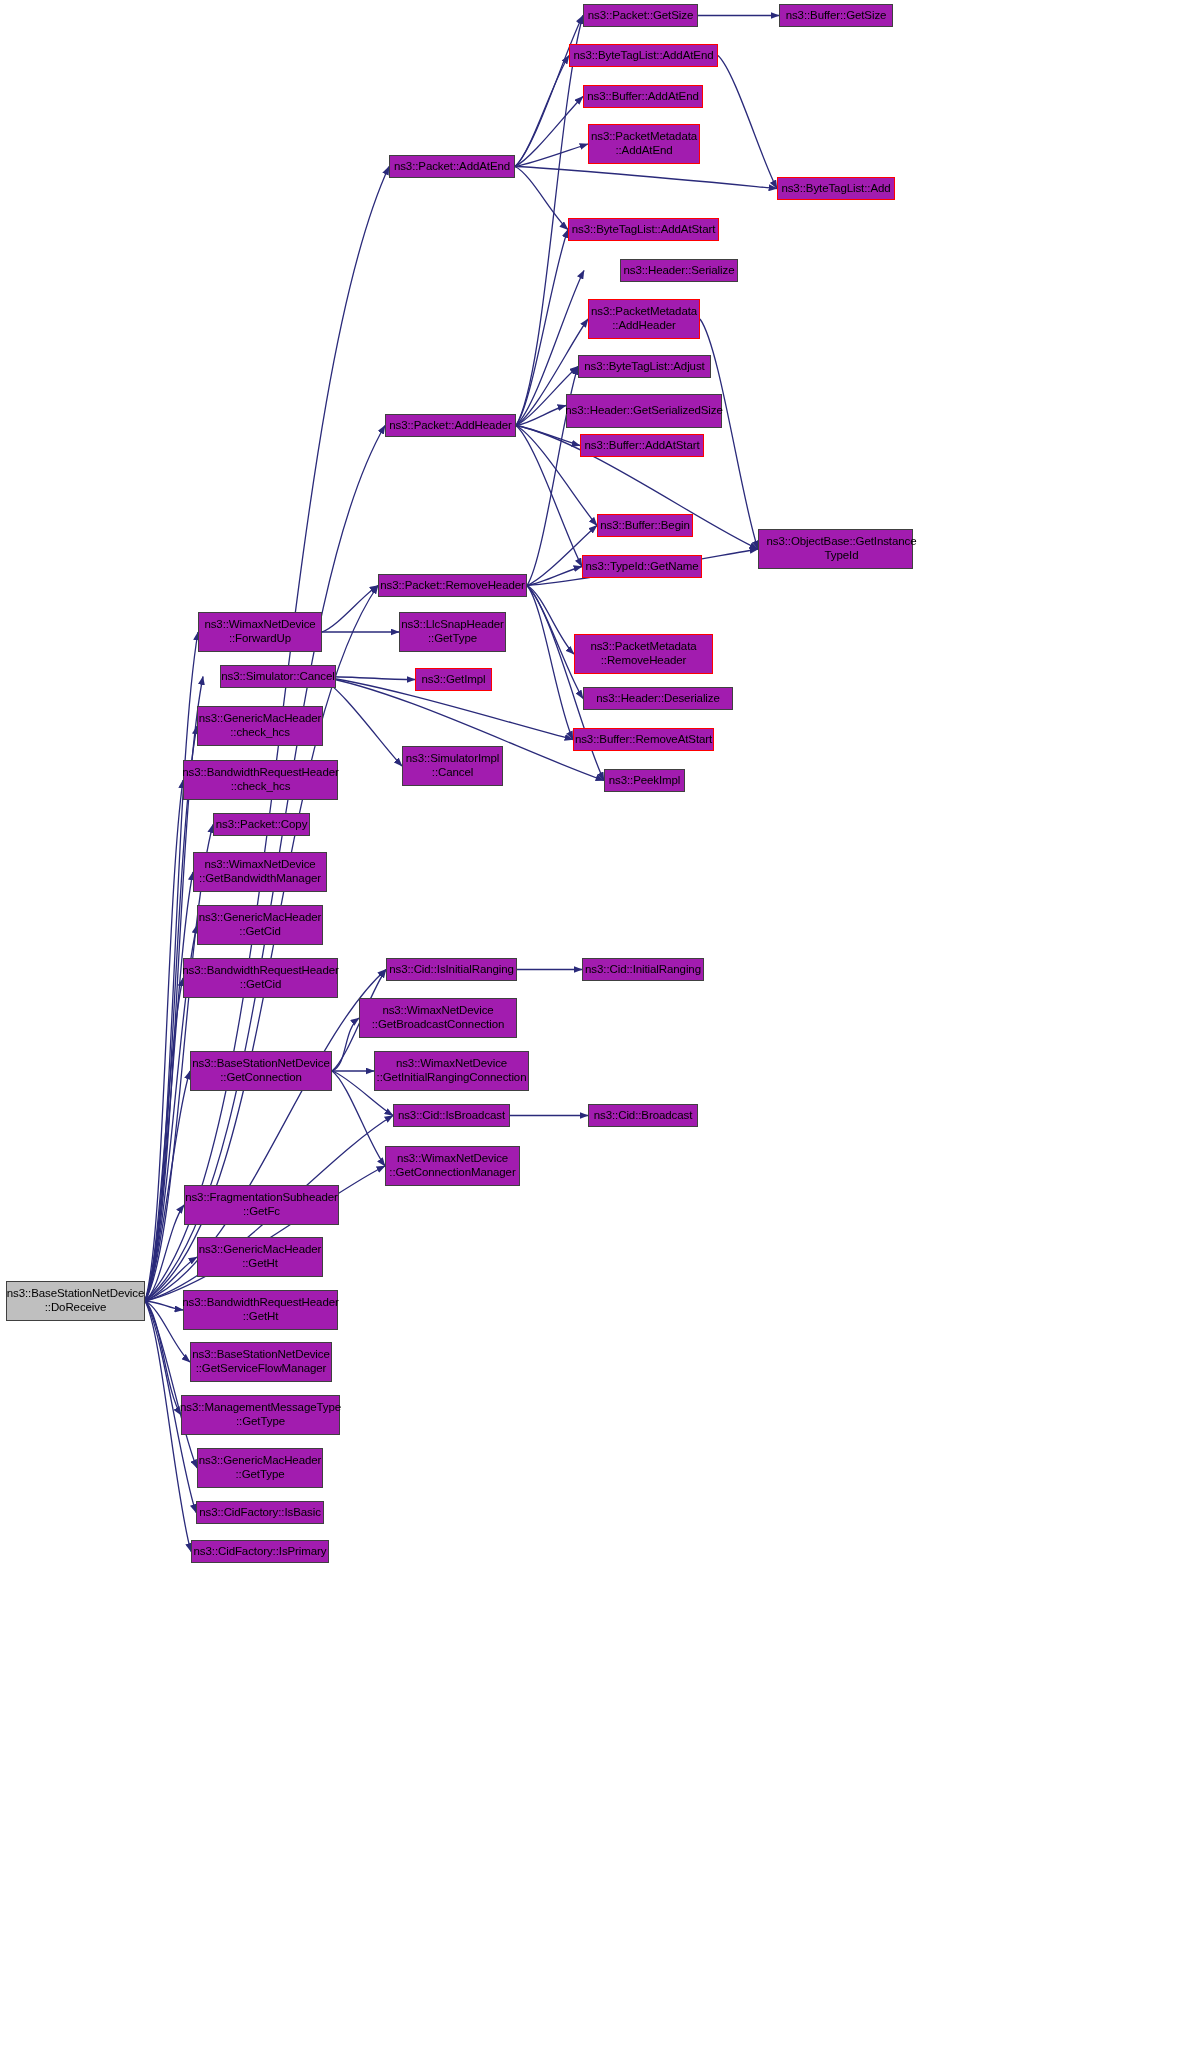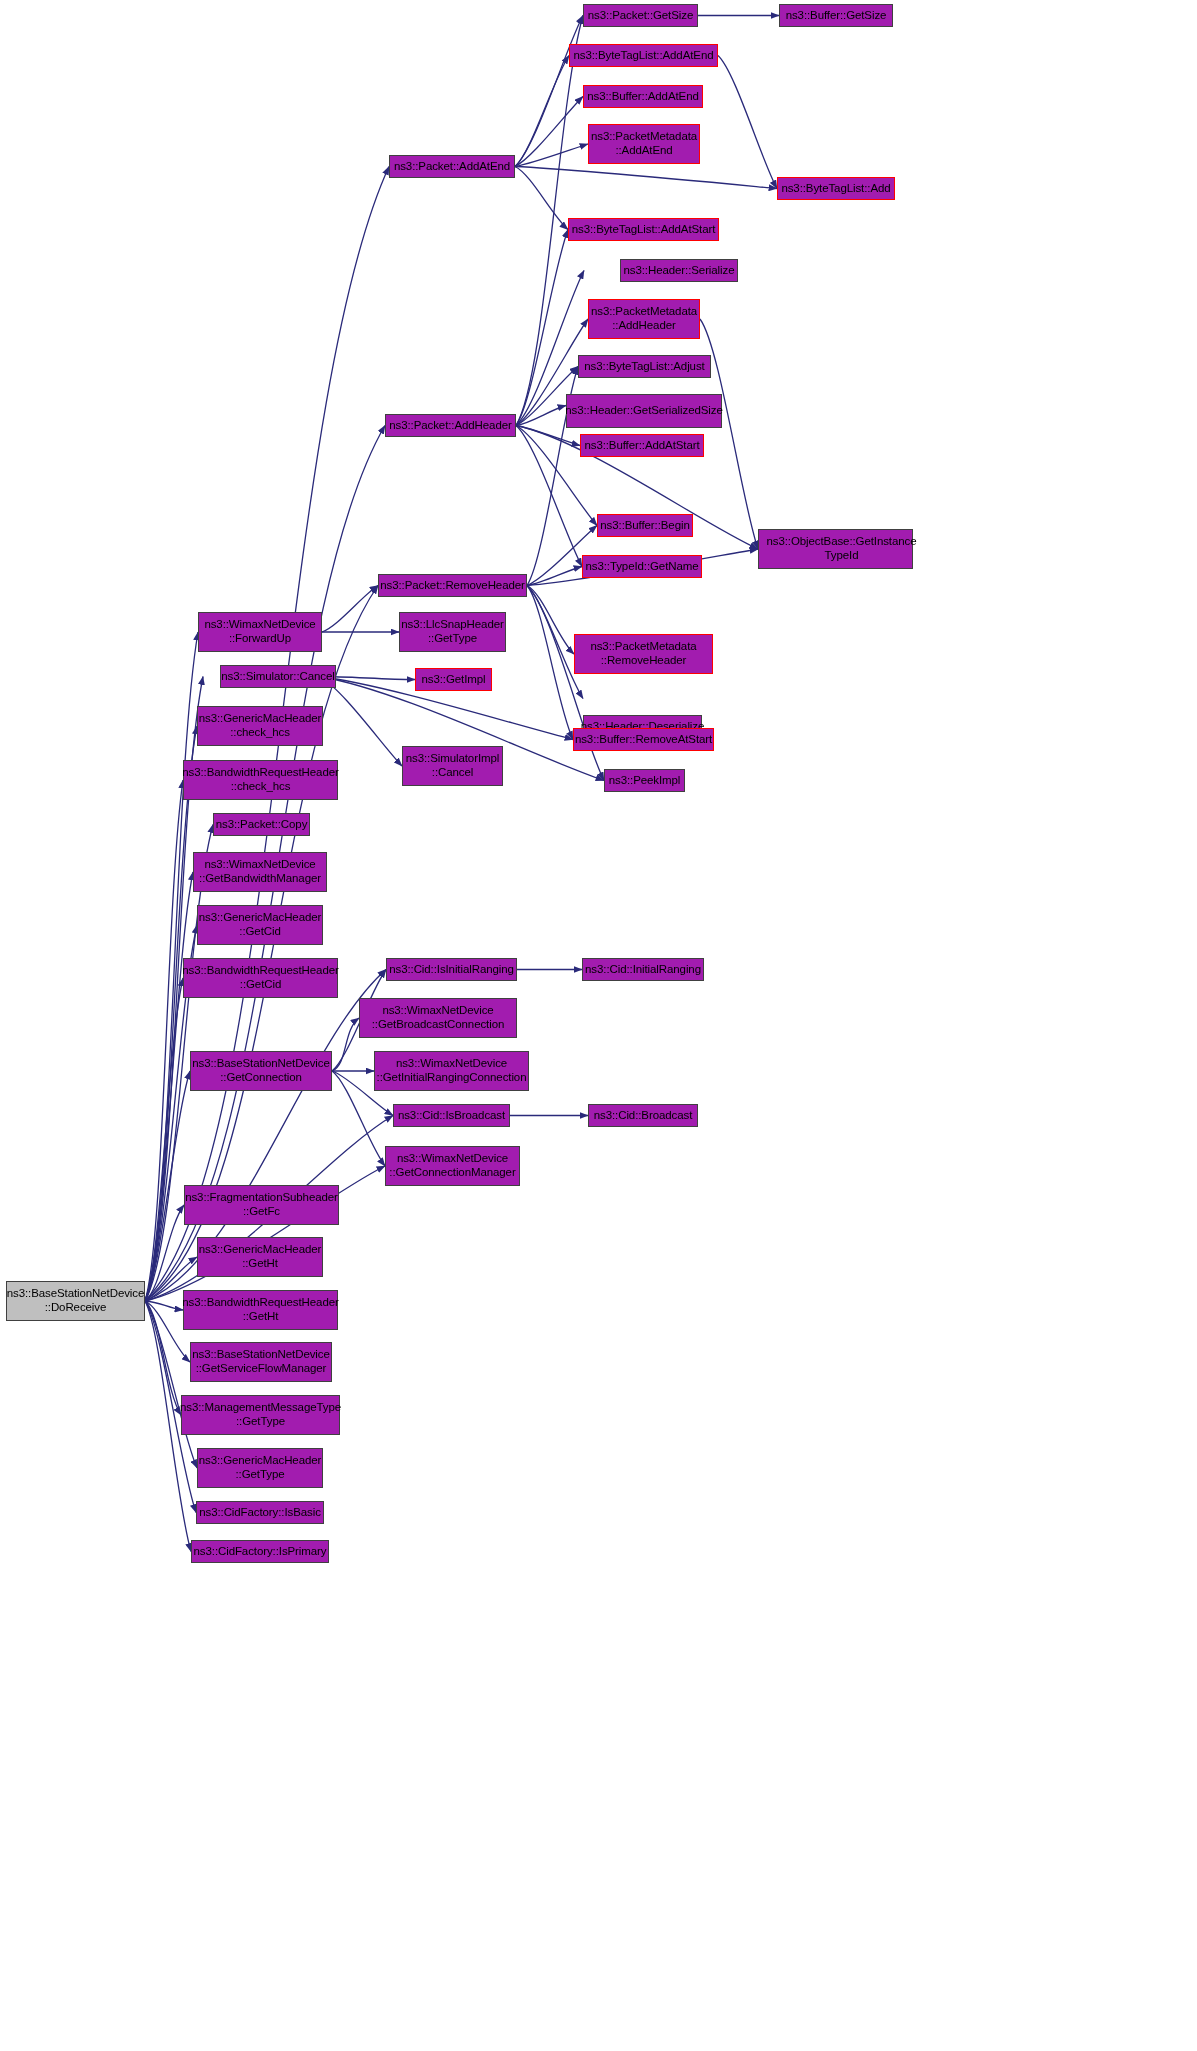--- a/index.html
+++ b/index.html
@@ -163,21 +163,21 @@
       <div class="nodebox red" style="left: 574px; top: 634px; width: 139px; height: 40px;">
         <span class="nlabel">ns3::PacketMetadata
 ::RemoveHeader</span>
       </div>
       <div class="nodebox" style="left: 203px; top: 665px; width: 116px; height: 23px; margin-left: 17px;">
         <span class="nlabel">ns3::Simulator::Cancel</span>
       </div>
       <div class="nodebox red" style="left: 415px; top: 668px; width: 77px; height: 23px;">
         <span class="nlabel">ns3::GetImpl</span>
       </div>
-      <div class="nodebox" style="left: 583px; top: 715px; width: 119px; height: 23px;">
+      <div class="nodebox" style="left: 583px; top: 687px; width: 150px; height: 23px;">
         <span class="nlabel">ns3::Header::Deserialize</span>
       </div>
       <div class="nodebox" style="left: 197px; top: 706px; width: 126px; height: 40px;">
         <span class="nlabel">ns3::GenericMacHeader
 ::check_hcs</span>
       </div>
       <div class="nodebox red" style="left: 573px; top: 728px; width: 141px; height: 23px;">
         <span class="nlabel">ns3::Buffer::RemoveAtStart</span>
       </div>
       <div class="nodebox" style="left: 402px; top: 746px; width: 101px; height: 40px;">

